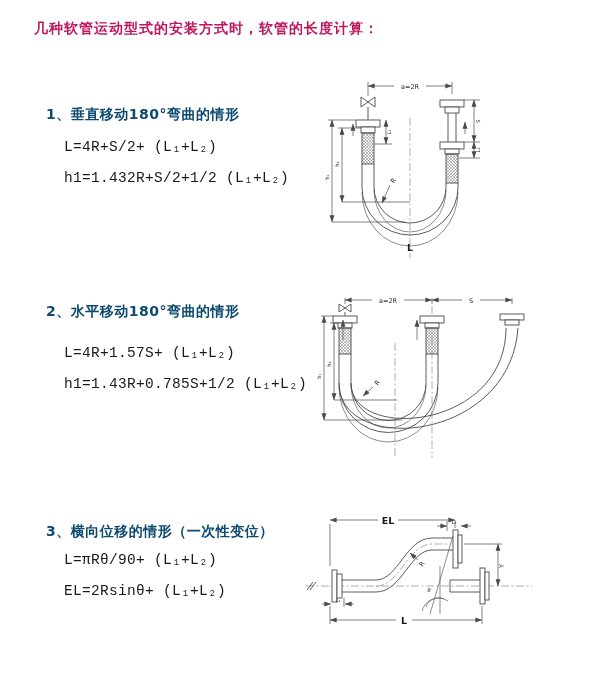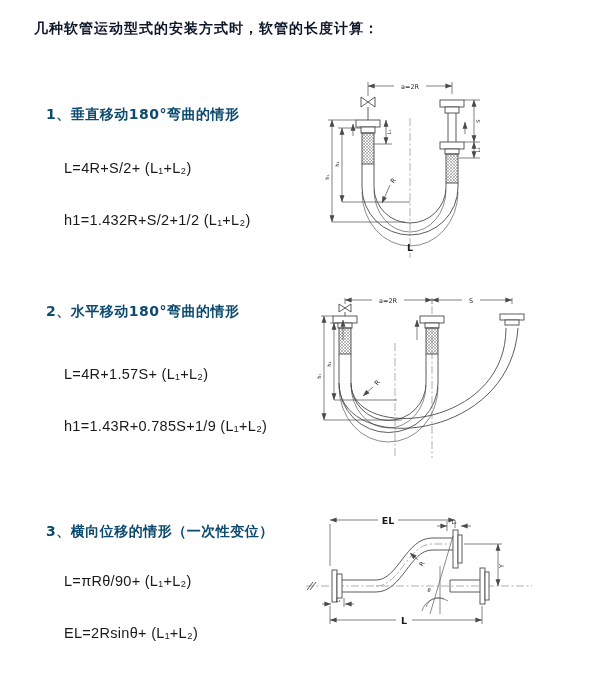--- a/index.html
+++ b/index.html
@@ -3,31 +3,31 @@
 <meta charset="utf-8">
 <style>
   html,body{margin:0;padding:0;}
   body{
     width:600px;height:675px;position:relative;overflow:hidden;
     background:#ffffff;
     font-family:"DejaVu Sans",sans-serif;
   }
   .title{
     position:absolute;left:34px;top:20px;
-    font-size:14px;font-weight:bold;color:#0f172a;letter-spacing:1px;
+    font-size:14px;font-weight:bold;color:#be185d;letter-spacing:1px;
   }
   .sec-heading{
     position:absolute;left:46px;
     font-size:14px;font-weight:bold;color:#0c4a6e;letter-spacing:0.5px;
   }
   .formula-block{position:absolute;left:64px;}
   .formula{
-    font-family:Liberation Sans, sans-serif;
+    font-family:Liberation Mono, monospace;
     font-size:14.5px;color:#1a1a1a;letter-spacing:0.3px;
-    height:30.5px;line-height:30.5px;white-space:nowrap;margin-top:21px;
+    height:30.5px;line-height:30.5px;white-space:nowrap;
   }
   .diagram{position:absolute;}
   
   .ln{stroke:#4a4a4a;stroke-width:0.9;fill:none;}
   .thin{stroke:#5a5a5a;stroke-width:0.7;fill:none;}
   .dim{stroke:#4a4a4a;stroke-width:0.7;fill:none;}
   .cl{stroke:#8c8c8c;stroke-width:0.7;fill:none;stroke-dasharray:8 2.5 2 2.5;}
   .flg{fill:#ffffff;stroke:#4a4a4a;stroke-width:0.9;}
   .braid{stroke:#4a4a4a;stroke-width:0.9;}
   .lbl{font-family:"DejaVu Sans",sans-serif;font-size:6.5px;fill:#2a2a2a;}
@@ -42,21 +42,21 @@
 
 <div class="sec-heading" style="top:106px;">1、垂直移动180°弯曲的情形</div>
 <div class="formula-block" style="top:132px;">
   <div class="formula">L=4R+S/2+ (L₁+L₂)</div>
   <div class="formula">h1=1.432R+S/2+1/2 (L₁+L₂)</div>
 </div>
 
 <div class="sec-heading" style="top:303px;">2、水平移动180°弯曲的情形</div>
 <div class="formula-block" style="top:338px;">
   <div class="formula">L=4R+1.57S+ (L₁+L₂)</div>
-  <div class="formula">h1=1.43R+0.785S+1/9 (L₁+L₂)</div>
+  <div class="formula">h1=1.43R+0.785S+1/2 (L₁+L₂)</div>
 </div>
 
 <div class="sec-heading" style="top:523px;">3、横向位移的情形（一次性变位）</div>
 <div class="formula-block" style="top:545px;">
   <div class="formula">L=πRθ/90+ (L₁+L₂)</div>
   <div class="formula">EL=2Rsinθ+ (L₁+L₂)</div>
 </div>
 
 <svg class="diagram" style="left:310px;top:72px;" width="220" height="192" viewBox="0 0 220 192">
   <defs>

